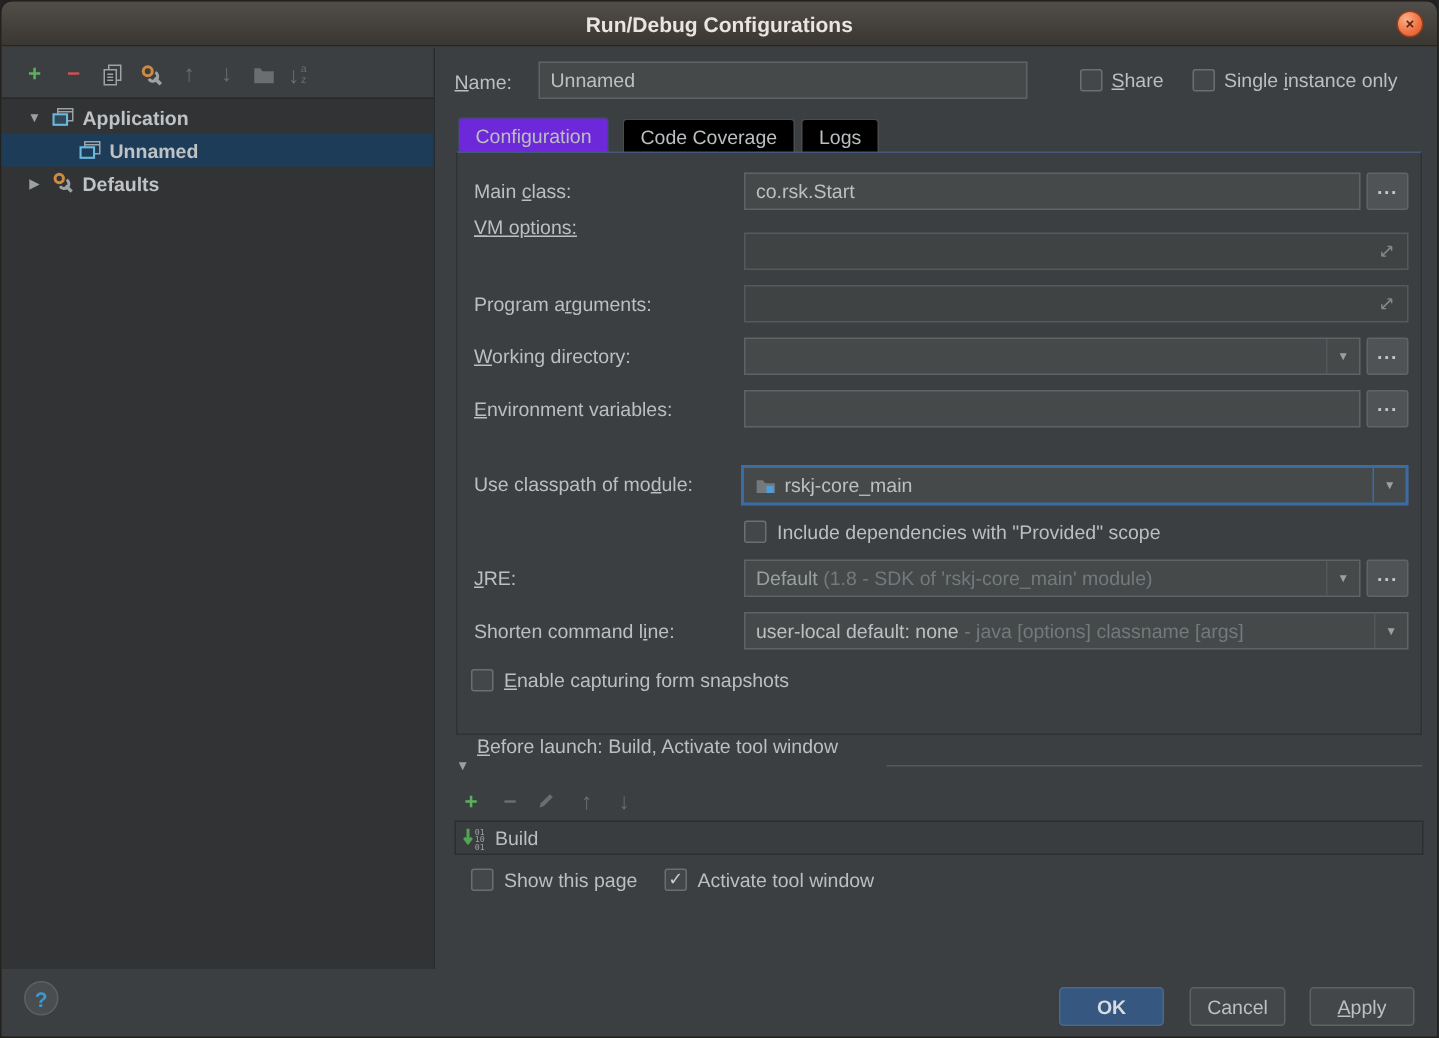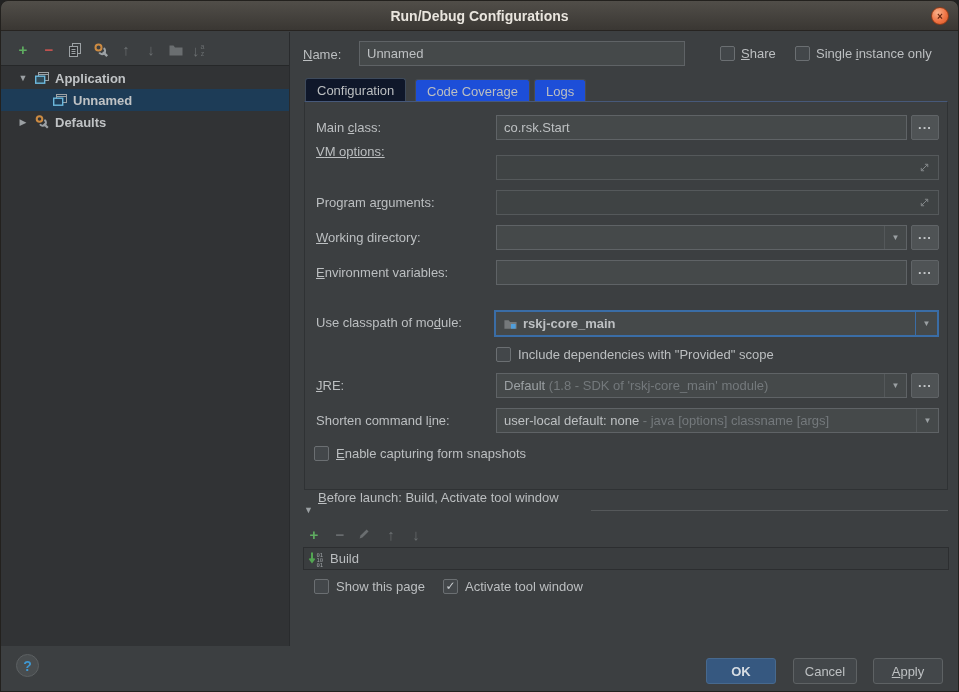--- a/index.html
+++ b/index.html
@@ -48,23 +48,23 @@
   .dim { color:#74797c; }
   .val-pad { padding-right:24px; overflow:hidden; }
   
   .checkbox { position:absolute; width:15px; height:15px; background:#43474a;
               border:1px solid #6b6f72; border-radius:2px; color:#c9cdd0; font-size:12px;
               line-height:13px; text-align:center; }
   .checkbox span { display:none; }
   .checkbox.checked span { display:block; }
   
   .tab { position:absolute; top:78px; height:23px; padding:0 11px; display:flex; align-items:center;
-         background:#1d4ed8; border:1px solid #494c4e; border-bottom:none;
+         background:#000000; border:1px solid #494c4e; border-bottom:none;
          border-radius:3px 3px 0 0; color:#bcbfc1; }
-  .tab.selected { top:77px; height:24px; background:#0f172a; border-color:#3e4a5b; }
+  .tab.selected { top:77px; height:24px; background:#6d28d9; border-color:#3e4a5b; }
   .panel { position:absolute; left:303px; top:100px; width:644px; height:389px;
            border:1px solid #2f3234; border-top:1px solid #47597a; }
   .hline { position:absolute; height:1px; background:#55585a; }
   .list { position:absolute; left:302px; top:546px; width:646px; height:23px; background:#3a3d3f;
           border:1px solid #2c2e30; display:flex; align-items:center; padding:0 4px; gap:6px; }
   
   .btn { position:absolute; height:26px; background:#43474a; border:1px solid #5e6264;
          border-radius:3px; color:#bdc0c2; display:flex; align-items:center; justify-content:center;
          font-size:13px; font-family:inherit; }
   .btn.primary { background:#365880; border-color:#47698e; color:#d6dce2; font-weight:bold; }
@@ -194,21 +194,21 @@
   <div class="field" style="left:495px;top:224px;width:411px;">
     <span class="combo-arrow">▼</span>
   </div>
   <span class="dots" style="left:910px;top:224px;">...</span>
 
   <label class="lbl" style="left:315px;top:263px;"><span></span><span class="mn">E</span><span>nvironment variables:</span></label>
   <input class="field" style="left: 495px; top: 259px; width: 411px;" value="">
   <span class="dots" style="left:910px;top:259px;">...</span>
 
   <label class="lbl" style="left:315px;top:313px;"><span>Use classpath of mo</span><span class="mn">d</span><span>ule:</span></label>
-  <div class="field focused" style="left:493px;top:309px;width:445px;height:27px;gap:5px;font-weight:bold;">
+  <div class="field focused" style="left:493px;top:309px;width:445px;height:27px;gap:5px;">
     <span>
       <svg width="15" height="15" viewBox="0 0 16 16">
           <path d="M1.5 13.5v-9h4.5l1.5 2h7v7z" fill="#75797b"></path>
           <rect x="8.5" y="8.5" width="5" height="5" fill="#4f9edb"></rect>
         </svg>
     </span>
     <span class="val-pad">rskj-core_main</span>
     <span class="combo-arrow" style="border-left-color:#3a6da6;">▼</span>
   </div>
 

